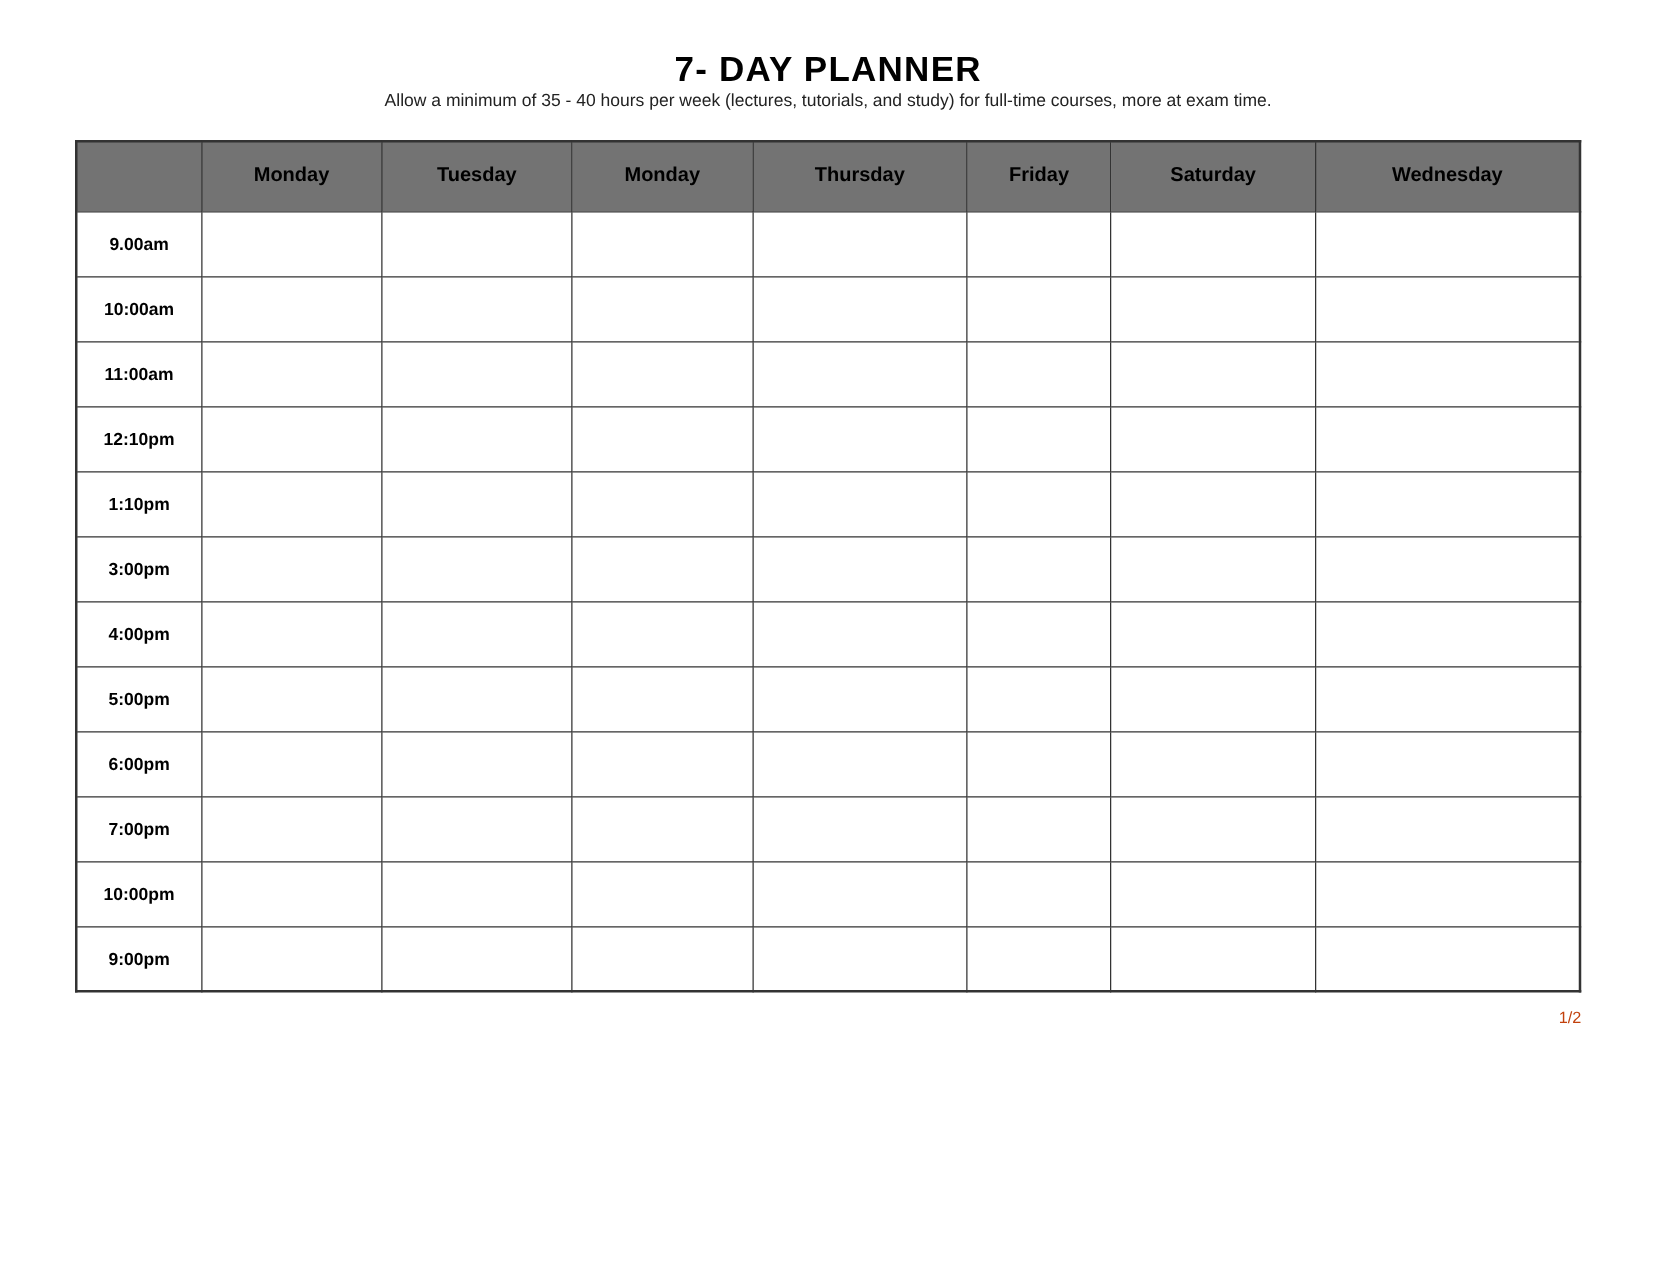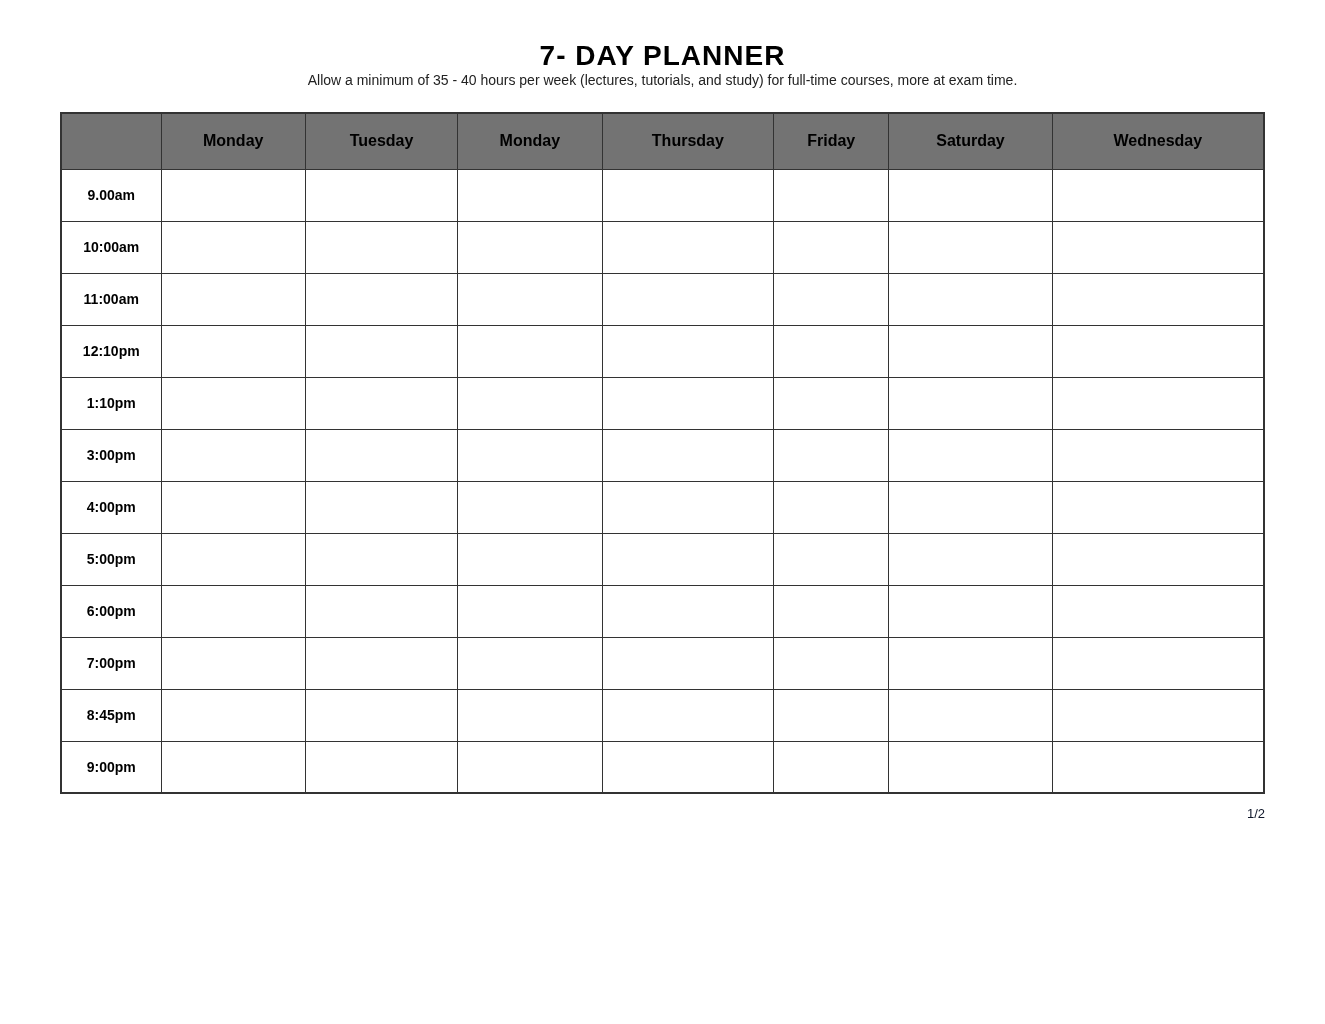--- a/index.html
+++ b/index.html
@@ -62,21 +62,21 @@
 
     .planner-table tbody td.time-cell {
       font-weight: bold;
       font-size: 14px;
     }
 
     .page-number {
       align-self: flex-end;
       margin-top: 12px;
       font-size: 13px;
-      color: #0f172a;
+      color: #c2410c;
     }
   </style>
 </head>
 <body>
 
 <h1 class="page-title">7- DAY PLANNER</h1>
 <p class="subtitle">Allow a minimum of 35 - 40 hours per week (lectures, tutorials, and study) for full-time courses, more at exam time.</p>
 
 <table class="planner-table">
   <thead>
@@ -188,21 +188,21 @@
         <td class="time-cell">7:00pm</td>
         <td></td>
         <td></td>
         <td></td>
         <td></td>
         <td></td>
         <td></td>
         <td></td>
       </tr>
       <tr>
-        <td class="time-cell">8:45pm</td>
+        <td class="time-cell">10:00pm</td>
         <td></td>
         <td></td>
         <td></td>
         <td></td>
         <td></td>
         <td></td>
         <td></td>
       </tr>
       <tr>
         <td class="time-cell">9:00pm</td>

